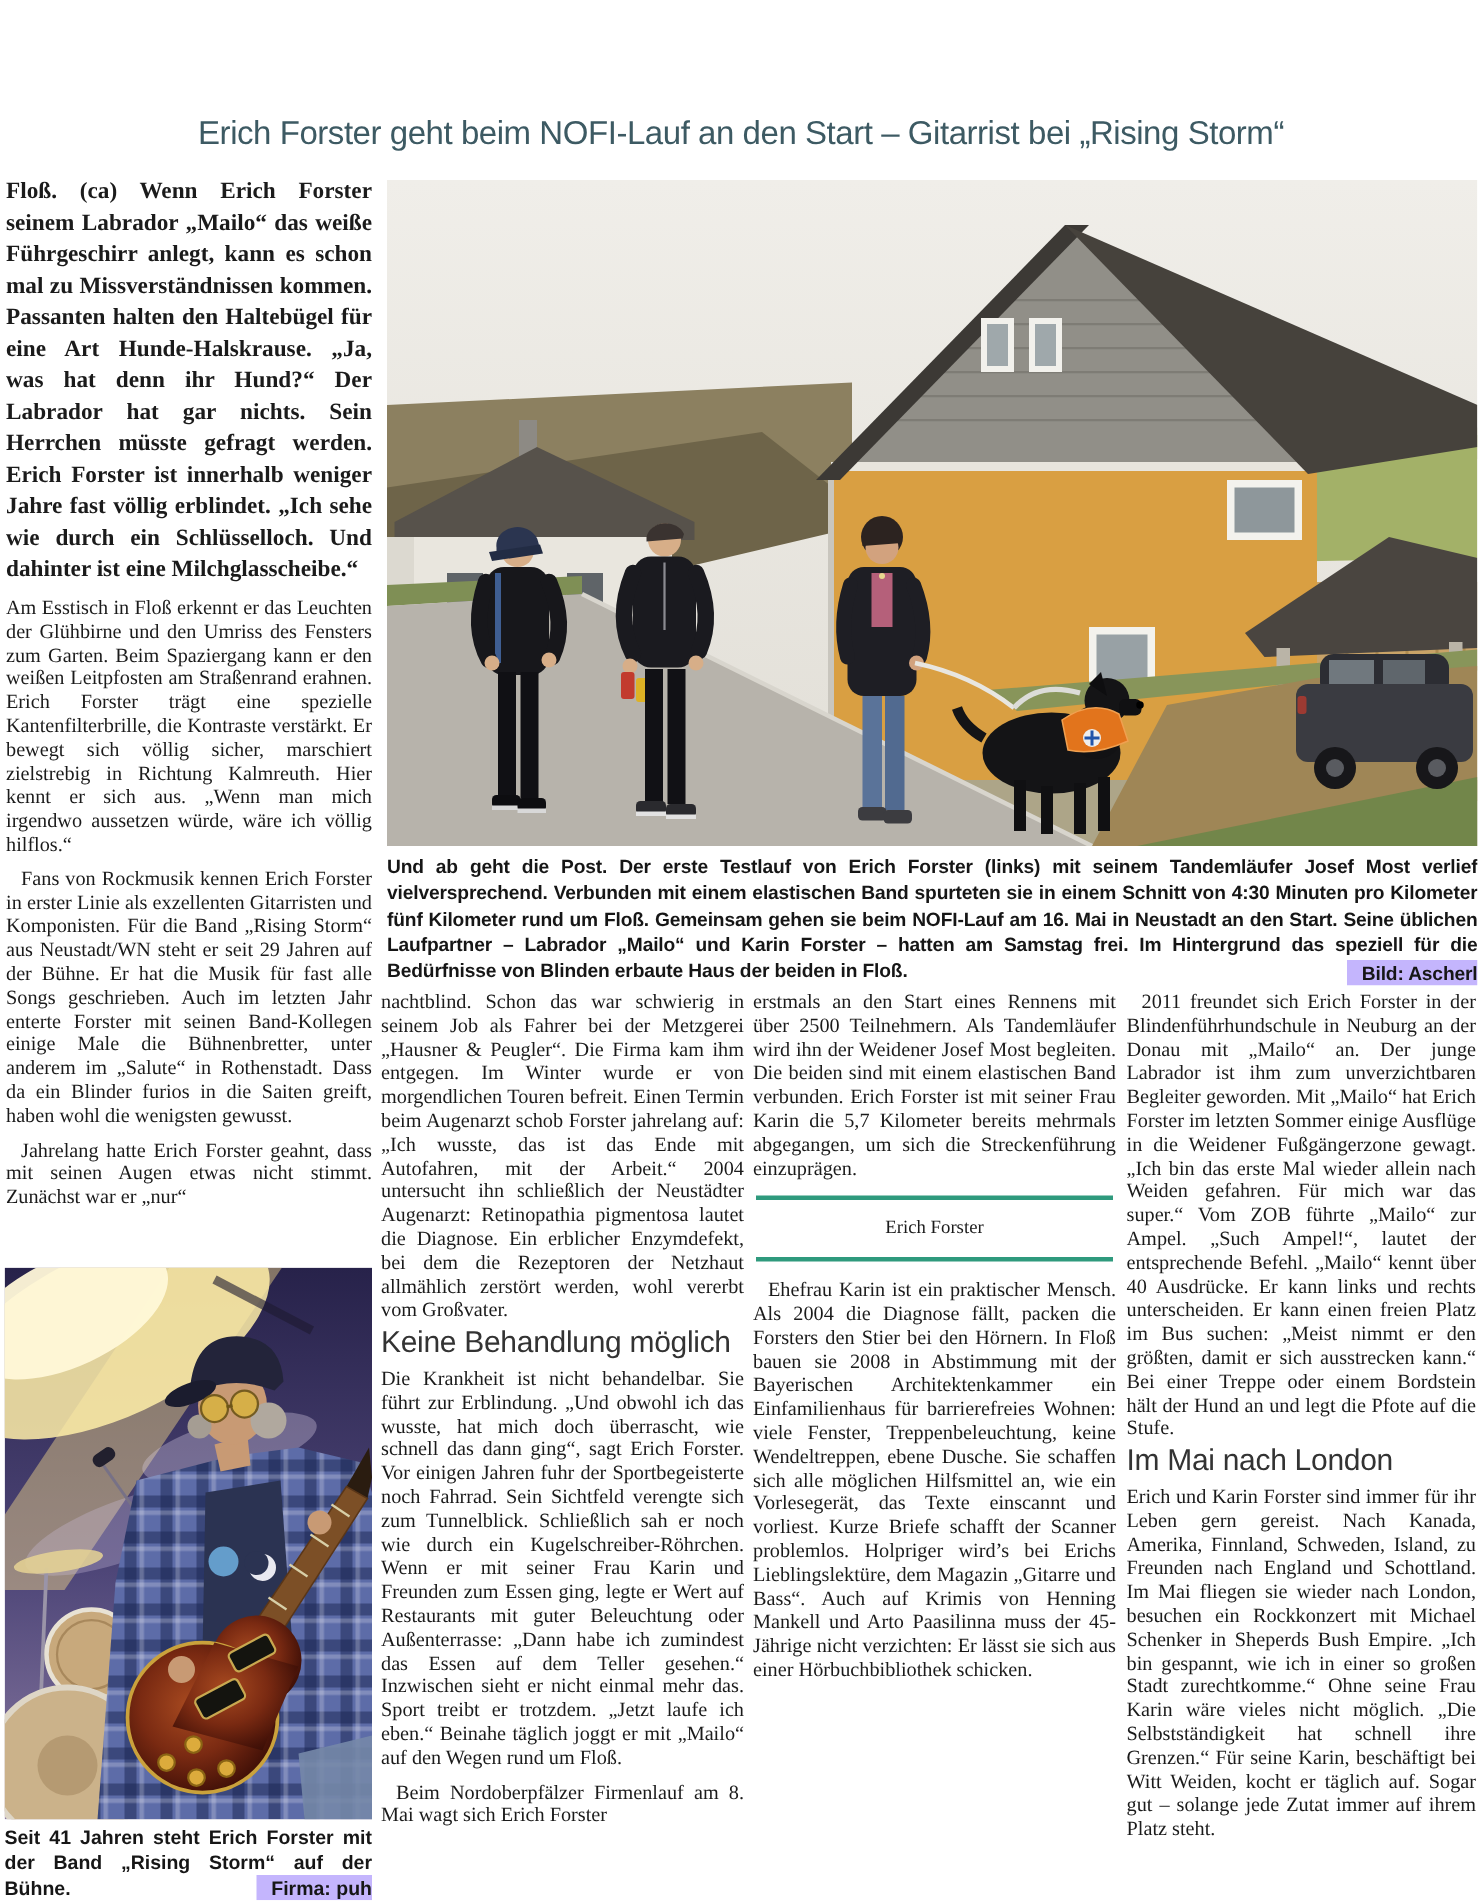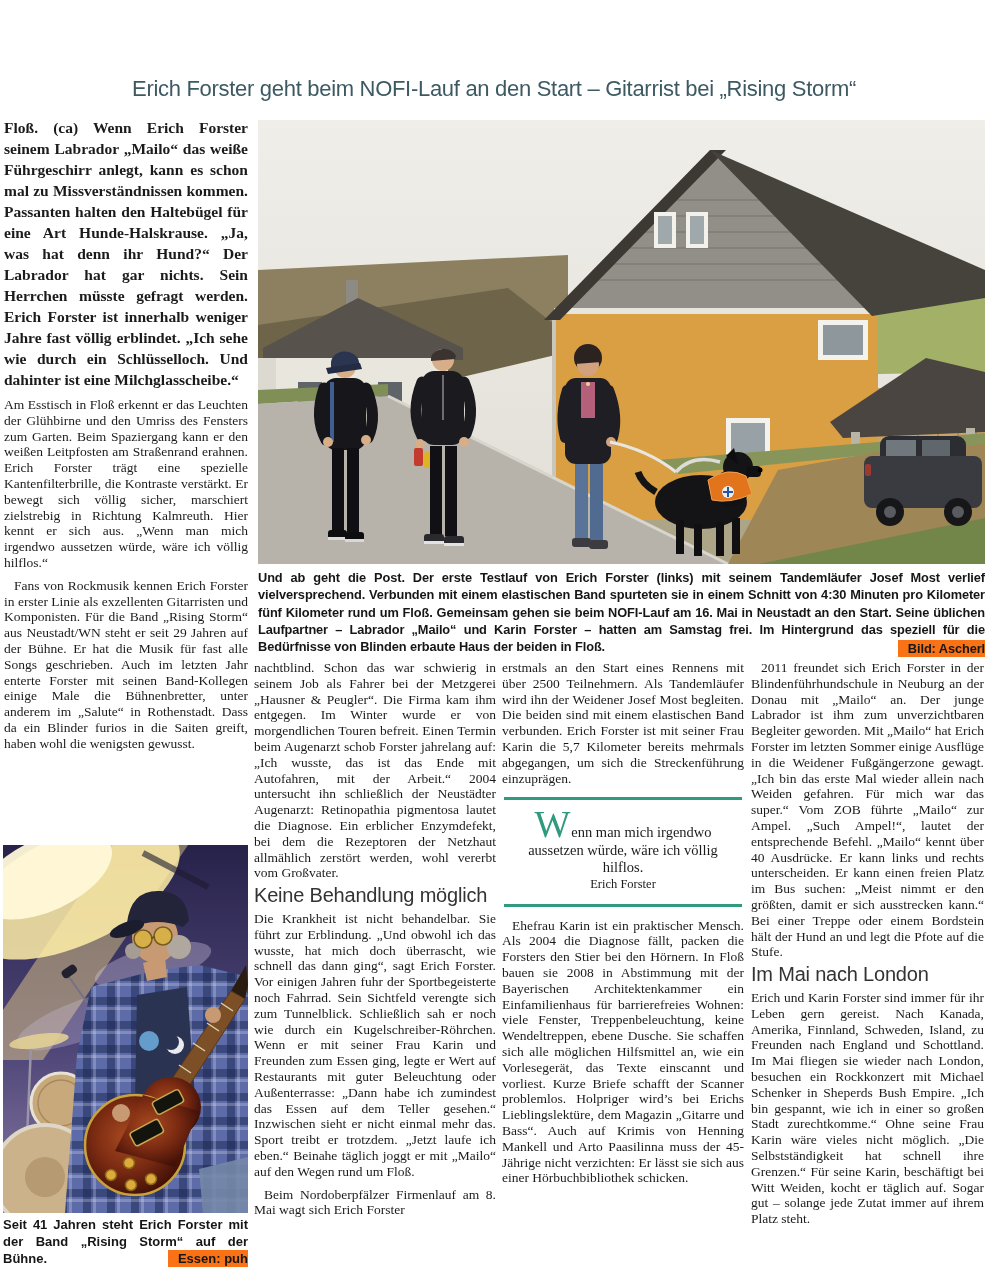--- a/index.html
+++ b/index.html
@@ -22,39 +22,40 @@
   h3.subhead{font-family:"Liberation Sans",sans-serif;font-weight:normal;color:#333333;
         font-size:20px;letter-spacing:-0.2px;margin:4px 0 7px 0;text-align:left;}
   .main-photo{position:absolute;left:258px;top:120px;width:727px;height:444px;overflow:hidden;}
   .main-caption{position:absolute;left:258px;top:569px;width:727px;height:88px;overflow:hidden;
         font-family:"Liberation Sans",sans-serif;font-weight:bold;color:#161616;
         font-size:12.8px;line-height:17.3px;text-align:justify;letter-spacing:-0.1px;}
   .side-photo{position:absolute;left:3px;top:845px;width:245px;height:368px;overflow:hidden;}
   .side-caption{position:absolute;left:3px;top:1216px;width:245px;height:51px;overflow:hidden;
         font-family:"Liberation Sans",sans-serif;font-weight:bold;color:#161616;
         font-size:13px;line-height:17px;text-align:justify;}
-  .credit{position:absolute;right:0;bottom:0;background:#f97316;padding-left:10px;}
+  .credit{position:absolute;right:0;bottom:0;background:#c4b5fd;padding-left:10px;}
   .pullquote{margin:4px 0 6px 0;text-align:center;}
   .rule{height:3px;background:#2f9a7d;margin:11px 2px;}
   .qtext{font-size:14.5px;line-height:17.5px;padding:0 24px;}
   .qW{font-size:38px;line-height:26px;color:#2f9a7d;letter-spacing:1px;}
   .qattr{font-size:12.5px;}
   svg{display:block;}
 </style>
 </head>
 <body>
 
 <div class="page">
 
   <h2 class="subheadline">Erich Forster geht beim NOFI-Lauf an den Start – Gitarrist bei „Rising Storm“</h2>
 
   <div class="col col1">
     <p class="lead">Floß. (ca) Wenn Erich Forster seinem Labrador „Mailo“ das weiße Führgeschirr anlegt, kann es schon mal zu Missverständnissen kommen. Passanten halten den Haltebügel für eine Art Hunde-Halskrause. „Ja, was hat denn ihr Hund?“ Der Labrador hat gar nichts. Sein Herrchen müsste gefragt werden. Erich Forster ist innerhalb weniger Jahre fast völlig erblindet. „Ich sehe wie durch ein Schlüsselloch. Und dahinter ist eine Milchglasscheibe.“</p>
     <p>Am Esstisch in Floß erkennt er das Leuchten der Glühbirne und den Umriss des Fensters zum Garten. Beim Spaziergang kann er den weißen Leitpfosten am Straßenrand erahnen. Erich Forster trägt eine spezielle Kantenfilterbrille, die Kontraste verstärkt. Er bewegt sich völlig sicher, marschiert zielstrebig in Richtung Kalmreuth. Hier kennt er sich aus. „Wenn man mich irgendwo aussetzen würde, wäre ich völlig hilflos.“</p>
     <p class="indent">Fans von Rockmusik kennen Erich Forster in erster Linie als exzellenten Gitarristen und Komponisten. Für die Band „Rising Storm“ aus Neustadt/WN steht er seit 29 Jahren auf der Bühne. Er hat die Musik für fast alle Songs geschrieben. Auch im letzten Jahr enterte Forster mit seinen Band-Kollegen einige Male die Bühnenbretter, unter anderem im „Salute“ in Rothenstadt. Dass da ein Blinder furios in die Saiten greift, haben wohl die wenigsten gewusst.</p>
+    <p class="indent">Jahrelang hatte Erich Forster geahnt, dass mit seinen Augen etwas nicht stimmt. Zunächst war er „nur“</p>
   </div>
 
   <div class="main-photo">
     <svg viewBox="0 0 727 444" width="727" height="444" preserveAspectRatio="none">
       <defs>
         <linearGradient id="skyg" x1="0" y1="0" x2="0" y2="1">
           <stop offset="0" stop-color="#f0eee9"></stop>
             <stop offset="1" stop-color="#e1ded6"></stop>
         </linearGradient>
       </defs>
@@ -215,21 +216,20 @@
     <p>nachtblind. Schon das war schwierig in seinem Job als Fahrer bei der Metzgerei „Hausner &amp; Peugler“. Die Firma kam ihm entgegen. Im Winter wurde er von morgendlichen Touren befreit. Einen Termin beim Augenarzt schob Forster jahrelang auf: „Ich wusste, das ist das Ende mit Autofahren, mit der Arbeit.“ 2004 untersucht ihn schließlich der Neustädter Augenarzt: Retinopathia pigmentosa lautet die Diagnose. Ein erblicher Enzymdefekt, bei dem die Rezeptoren der Netzhaut allmählich zerstört werden, wohl vererbt vom Großvater.</p>
     <h3 class="subhead">Keine Behandlung möglich</h3>
     <p>Die Krankheit ist nicht behandelbar. Sie führt zur Erblindung. „Und obwohl ich das wusste, hat mich doch überrascht, wie schnell das dann ging“, sagt Erich Forster. Vor einigen Jahren fuhr der Sportbegeisterte noch Fahrrad. Sein Sichtfeld verengte sich zum Tunnelblick. Schließlich sah er noch wie durch ein Kugelschreiber-Röhrchen. Wenn er mit seiner Frau Karin und Freunden zum Essen ging, legte er Wert auf Restaurants mit guter Beleuchtung oder Außenterrasse: „Dann habe ich zumindest das Essen auf dem Teller gesehen.“ Inzwischen sieht er nicht einmal mehr das. Sport treibt er trotzdem. „Jetzt laufe ich eben.“ Beinahe täglich joggt er mit „Mailo“ auf den Wegen rund um Floß.</p>
     <p class="indent">Beim Nordoberpfälzer Firmenlauf am 8. Mai wagt sich Erich Forster</p>
   </div>
 
   <div class="col col3">
     <p>erstmals an den Start eines Rennens mit über 2500 Teilnehmern. Als Tandemläufer wird ihn der Weidener Josef Most begleiten. Die beiden sind mit einem elastischen Band verbunden. Erich Forster ist mit seiner Frau Karin die 5,7 Kilometer bereits mehrmals abgegangen, um sich die Streckenführung einzuprägen.</p>
     <div class="pullquote">
       <div class="rule"></div>
-      <div class="qtext"><span class="qW">W</span><span>enn man mich irgendwo aussetzen würde, wäre ich völlig hilflos.</span></div>
       <div class="qattr">Erich Forster</div>
       <div class="rule"></div>
     </div>
     <p class="indent">Ehefrau Karin ist ein praktischer Mensch. Als 2004 die Diagnose fällt, packen die Forsters den Stier bei den Hörnern. In Floß bauen sie 2008 in Abstimmung mit der Bayerischen Architektenkammer ein Einfamilienhaus für barrierefreies Wohnen: viele Fenster, Treppenbeleuchtung, keine Wendeltreppen, ebene Dusche. Sie schaffen sich alle möglichen Hilfsmittel an, wie ein Vorlesegerät, das Texte einscannt und vorliest. Kurze Briefe schafft der Scanner problemlos. Holpriger wird’s bei Erichs Lieblingslektüre, dem Magazin „Gitarre und Bass“. Auch auf Krimis von Henning Mankell und Arto Paasilinna muss der 45-Jährige nicht verzichten: Er lässt sie sich aus einer Hörbuchbibliothek schicken.</p>
   </div>
 
   <div class="col col4">
     <p class="indent">2011 freundet sich Erich Forster in der Blindenführhundschule in Neuburg an der Donau mit „Mailo“ an. Der junge Labrador ist ihm zum unverzichtbaren Begleiter geworden. Mit „Mailo“ hat Erich Forster im letzten Sommer einige Ausflüge in die Weidener Fußgängerzone gewagt. „Ich bin das erste Mal wieder allein nach Weiden gefahren. Für mich war das super.“ Vom ZOB führte „Mailo“ zur Ampel. „Such Ampel!“, lautet der entsprechende Befehl. „Mailo“ kennt über 40 Ausdrücke. Er kann links und rechts unterscheiden. Er kann einen freien Platz im Bus suchen: „Meist nimmt er den größten, damit er sich ausstrecken kann.“ Bei einer Treppe oder einem Bordstein hält der Hund an und legt die Pfote auf die Stufe.</p>
     <h3 class="subhead">Im Mai nach London</h3>
     <p>Erich und Karin Forster sind immer für ihr Leben gern gereist. Nach Kanada, Amerika, Finnland, Schweden, Island, zu Freunden nach England und Schottland. Im Mai fliegen sie wieder nach London, besuchen ein Rockkonzert mit Michael Schenker in Sheperds Bush Empire. „Ich bin gespannt, wie ich in einer so großen Stadt zurechtkomme.“ Ohne seine Frau Karin wäre vieles nicht möglich. „Die Selbstständigkeit hat schnell ihre Grenzen.“ Für seine Karin, beschäftigt bei Witt Weiden, kocht er täglich auf. Sogar gut – solange jede Zutat immer auf ihrem Platz steht.</p>
@@ -316,16 +316,16 @@
         <circle cx="148" cy="334" r="5.5" fill="#dcab3c" stroke="#8a6414" stroke-width="1.5"></circle>
         <circle cx="126" cy="318" r="5.5" fill="#dcab3c" stroke="#8a6414" stroke-width="1.5"></circle>
         <circle cx="118" cy="268" r="9" fill="#c89a74"></circle>
         <circle cx="210" cy="170" r="8" fill="#c89a74"></circle>
         <polygon points="196,324 245,312 245,368 200,368" fill="#7588a8" opacity="0.9"></polygon>
       </g>
     </svg>
   </div>
   <div class="side-caption">
     <span>Seit 41 Jahren steht Erich Forster mit der Band „Rising Storm“ auf der Bühne.</span>
-    <span class="credit">Essen: puh</span>
+    <span class="credit">Firma: puh</span>
   </div>
 
 </div>
 
 </body></html>

